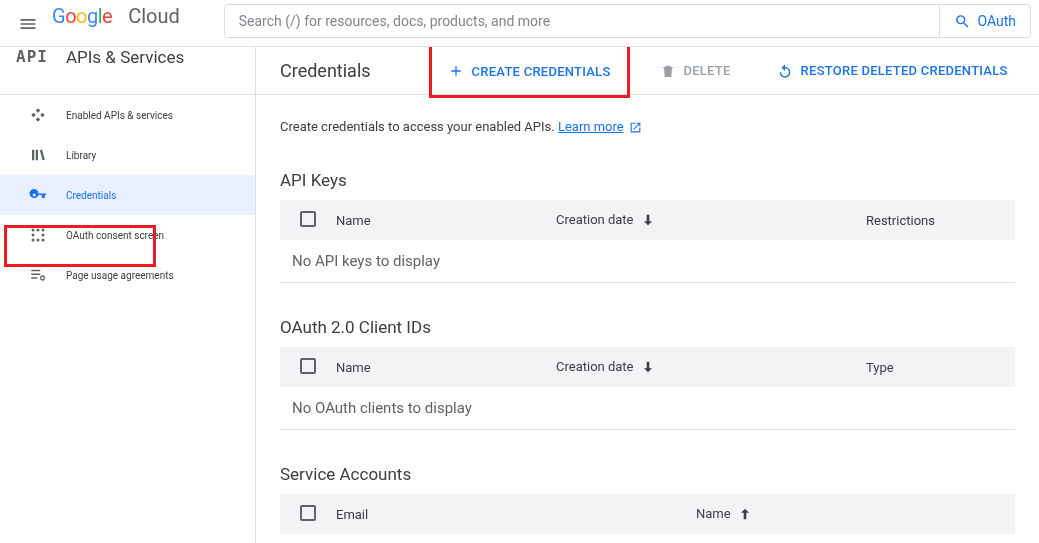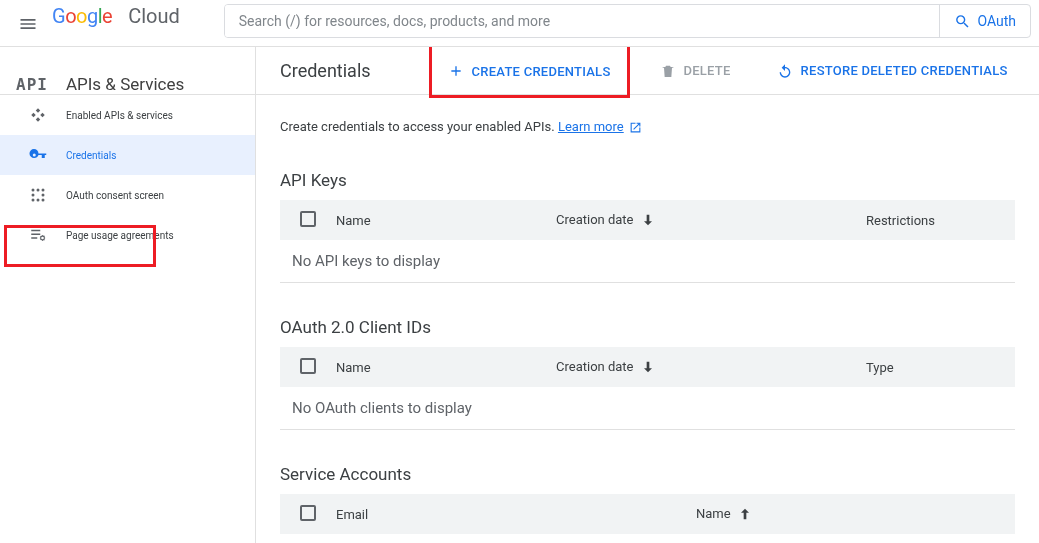--- a/index.html
+++ b/index.html
@@ -12,21 +12,21 @@
 .cloud{color:#5f6368;margin-left:16px;font-size:20px;font-weight:400}
 .proj-btn{height:34px;border:1px solid #dadce0;border-radius:4px;display:flex;align-items:center;padding:0 10px;cursor:pointer;margin-right:14px;color:#3c4043}
 .proj-btn svg:first-child{margin-right:8px}
 .proj-btn span{font-size:14px;margin-right:6px}
 .searchbox{flex:1;display:flex;border:1px solid #dadce0;border-radius:4px;height:34px;overflow:hidden}
 .searchbox input{flex:1;border:none;outline:none;padding:0 14px;font-size:14px;color:#5f6368}
 .searchbox input::placeholder{color:#80868b}
 .search-btn{display:flex;align-items:center;padding:0 14px;border-left:1px solid #dadce0;color:#1a73e8;cursor:pointer;gap:6px;font-size:14px}
 .layout{display:flex;height:calc(100% - 47px)}
 .sidebar{width:256px;border-right:1px solid #e0e0e0}
-.side-head{height:48px;display:flex;align-items:flex-end;padding-left:16px;gap:18px;border-bottom:1px solid #e0e0e0}
+.side-head{height:48px;display:flex;align-items:flex-start;padding-left:16px;gap:18px;border-bottom:1px solid #e0e0e0}
 .side-head-icon{font-family:monospace;font-weight:700;font-size:16px;letter-spacing:1px;color:#5f6368}
 .side-head-title{font-size:17px;color:#404040}
 .nav-item{height:40px;display:flex;align-items:center;padding-left:28px;gap:18px;cursor:pointer;color:#3c4043;font-size:10px}
 .nav-item.active{background:#e8f0fe;color:#1a73e8}
 .nav-item.active svg{fill:#1a73e8}
 .nav-icon{width:20px;height:20px;display:flex;align-items:center;justify-content:center;fill:#5f6368}
 .nav-highlight{border:3px solid #ed1c24;position:absolute;left:4px;top:178px;width:152px;height:42px;pointer-events:none}
 .main{flex:1;padding:0;overflow:auto}
 .actionbar{height:48px;display:flex;align-items:center;border-bottom:1px solid #e0e0e0;padding-left:24px;gap:0}
 .page-title{font-size:18px;color:#3c4043;margin-right:58px}
@@ -79,20 +79,28 @@
       <span class="side-head-title">APIs &amp; Services</span>
     </div>
     <div class="nav-item">
       <span class="nav-icon">
           <svg width="18" height="18" viewBox="0 0 24 24">
             <path d="M12 3l3 3-3 3-3-3zM6 9l3 3-3 3-3-3zM18 9l3 3-3 3-3-3zM12 15l3 3-3 3-3-3z"></path>
           </svg>
         </span>
       <span>Enabled APIs &amp; services</span>
     </div>
+    <div class="nav-item">
+      <span class="nav-icon">
+          <svg width="18" height="18" viewBox="0 0 24 24">
+            <path d="M4 5h3v14H4zM9 5h3v14H9zM14.5 5.5l2.9-.8 3.6 13.5-2.9.8z"></path>
+          </svg>
+        </span>
+      <span>Library</span>
+    </div>
     <div class="nav-item active">
       <span class="nav-icon">
           <svg width="18" height="18" viewBox="0 0 24 24">
             <path d="M12.65 10A6 6 0 107 16a6 6 0 005.65-4H17v4h4v-4h2v-2H12.65zM7 14a2 2 0 110-4 2 2 0 010 4z"></path>
           </svg>
         </span>
       <span>Credentials</span>
     </div>
     <div class="nav-item">
       <span class="nav-icon">

